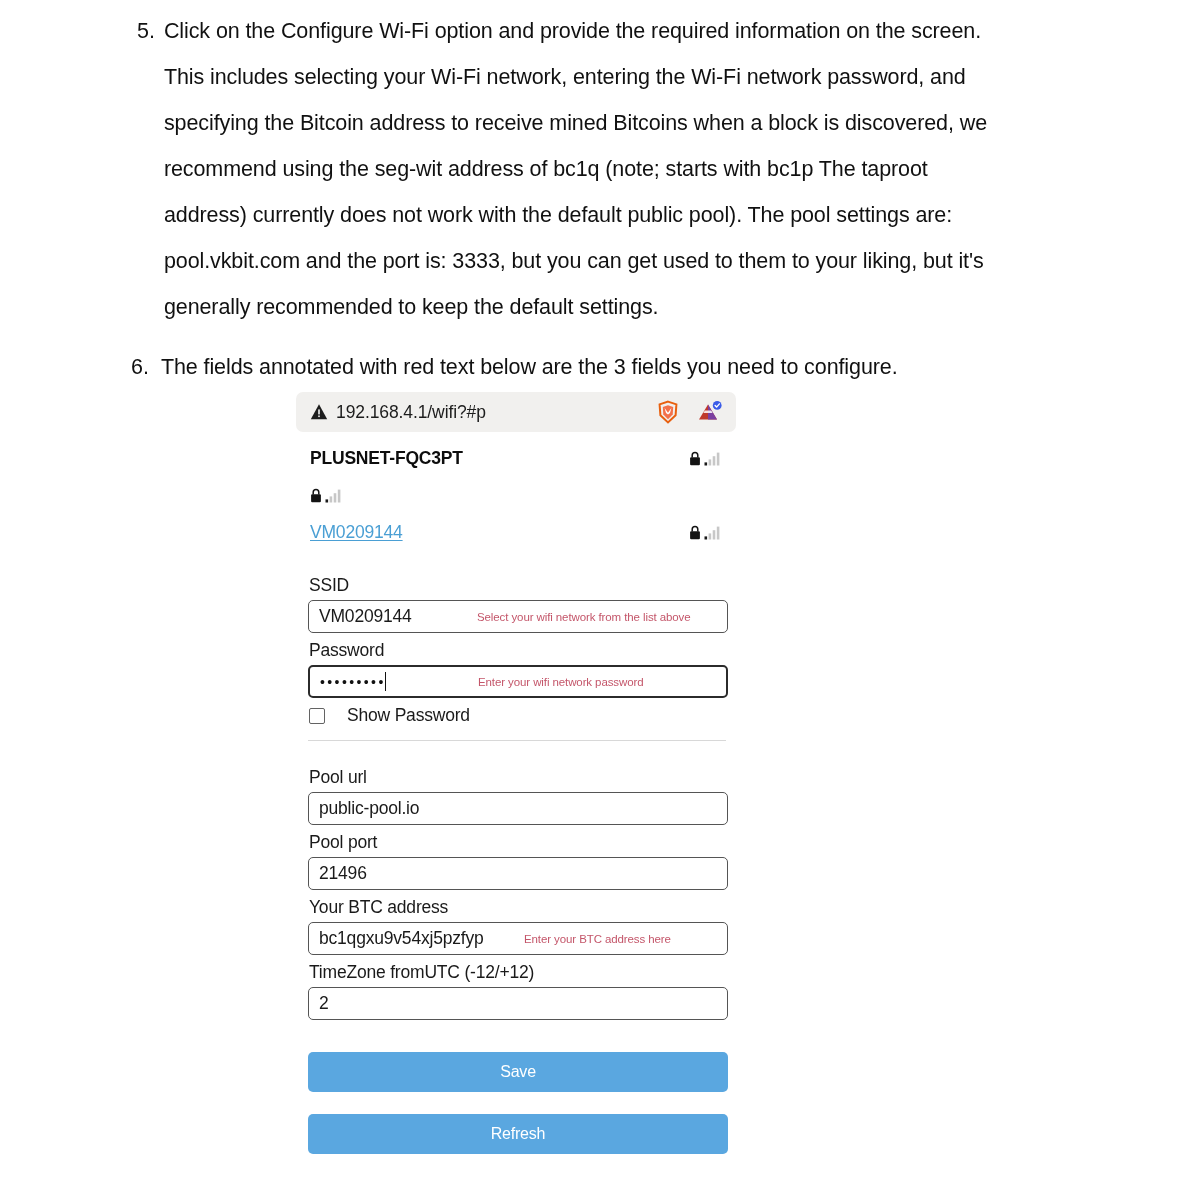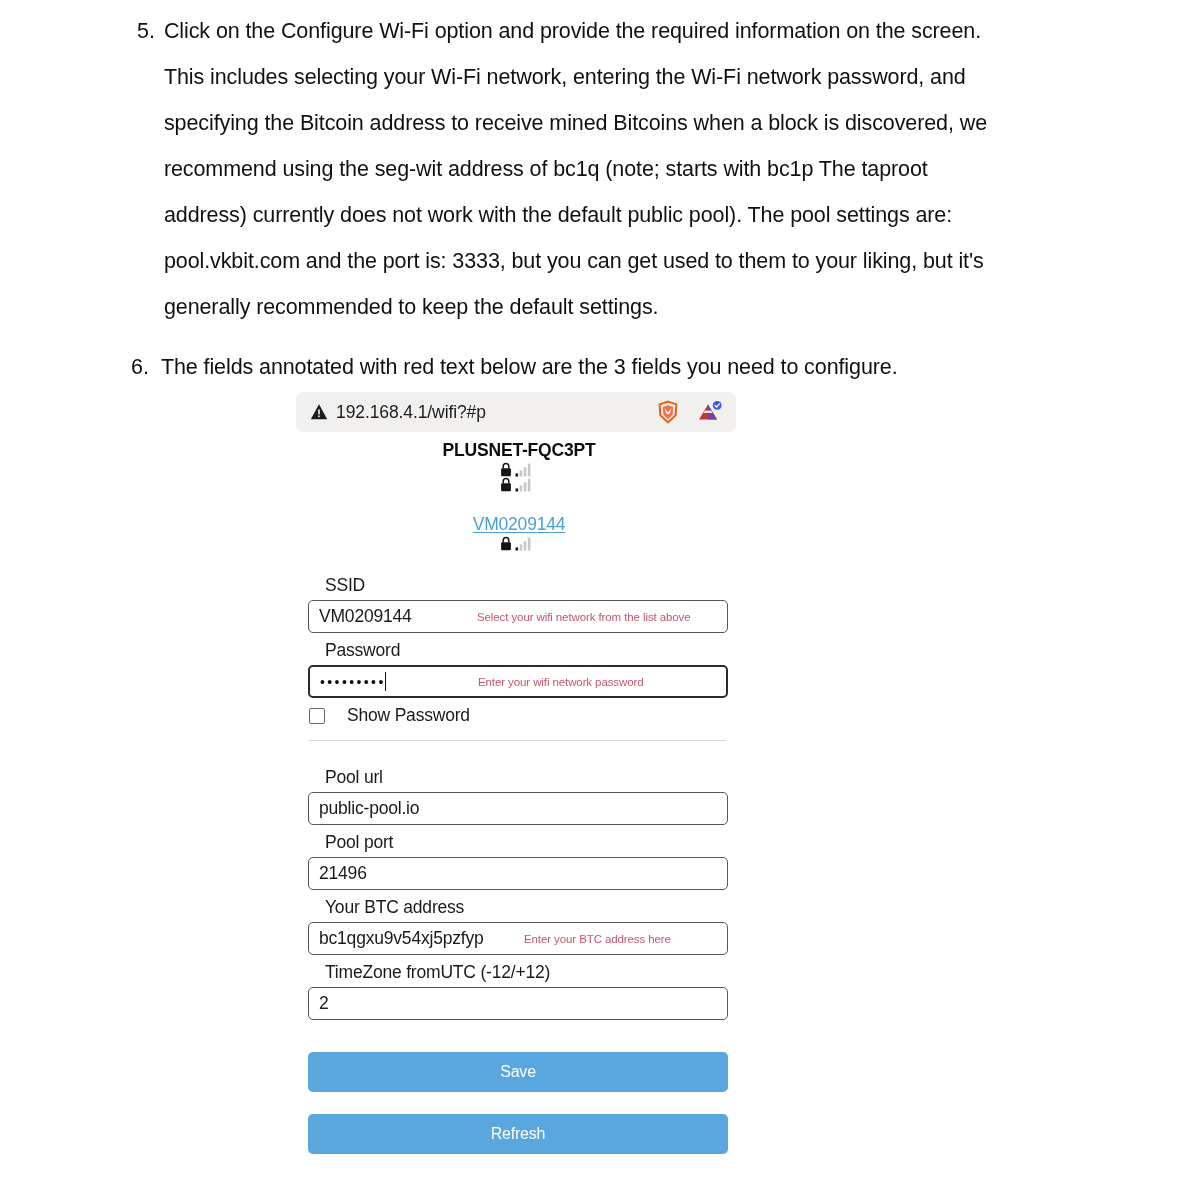--- a/index.html
+++ b/index.html
@@ -89,21 +89,20 @@
     padding-right: 4px;
   }
   .brave-icon, .tri-icon { display: block; width: 24px; height: 24px; }
 
   
   .net-list { padding: 8px 8px 0 14px; }
   .net-row {
     display: flex;
     align-items: center;
     height: 37px;
-    flex-direction: column;
   }
   .net-name {
     flex: 1 1 auto;
     font-size: 17.5px;
     font-weight: bold;
     color: #0d0d0d;
     letter-spacing: -0.2px;
   }
   .net-name.link {
     font-weight: normal;
@@ -119,21 +118,21 @@
     padding-right: 6px;
   }
   .lock-icon { display: block; width: 12px; height: 15px; }
   .signal-icon { display: block; width: 18px; height: 15px; }
 
   
   .form { padding: 24px 8px 0 12px; }
   .fld-label {
     font-size: 17.5px;
     color: #1a1a1a;
-    margin: 0 0 4px 17px;
+    margin: 0 0 4px 1px;
     letter-spacing: -0.2px;
     white-space: nowrap;
   }
   .fld-label.tight { margin-top: 5px; }
   .input {
     position: relative;
     box-sizing: border-box;
     height: 33px;
     border: 1.6px solid #555555;
     border-radius: 5px;

